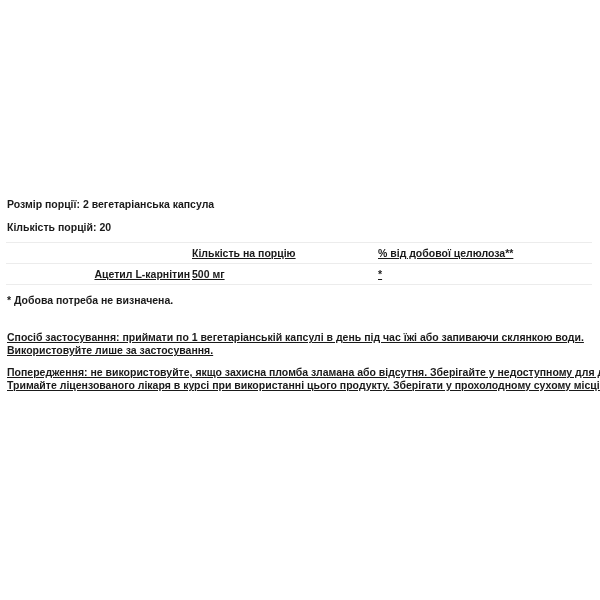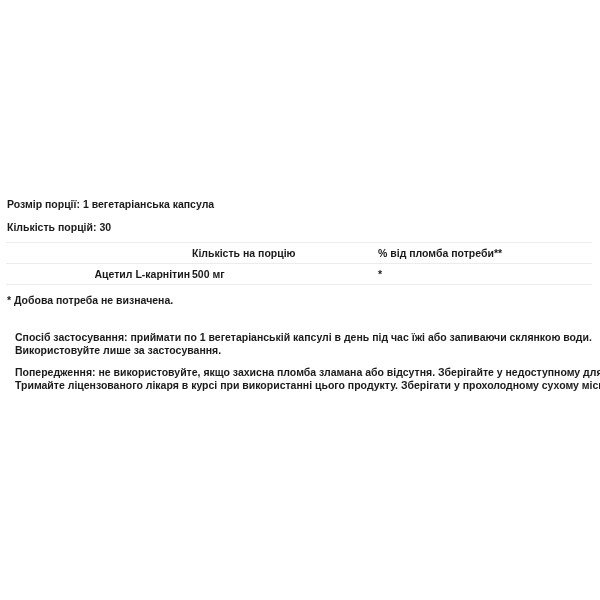--- a/index.html
+++ b/index.html
@@ -27,47 +27,48 @@
       line-height: 13px;
       margin: 0;
       white-space: nowrap;
     }
     .serving-size { margin-bottom: 10px; }
     .servings-count { margin-bottom: 8px; }
     table.facts {
       width: 586px;
       border-collapse: collapse;
       margin-left: -1px;
+      text-decoration: underline;
     }
     table.facts td {
       height: 20px;
       padding: 0 0 0 2px;
       vertical-align: middle;
       border-top: 1px solid #ececec;
       border-bottom: 1px solid #ececec;
       font-weight: bold;
     }
     table.facts td.c1 { width: 182px; text-align: right; }
     table.facts td.c2 { width: 184px; }
     .footnote { margin-top: 9px; margin-bottom: 24px; }
-    .para { line-height: 13px; margin: 0 0 9px 8px; white-space: nowrap; }
+    .para { line-height: 13px; margin: 0 0 9px 0; white-space: nowrap; text-decoration: underline; }
   </style>
 </head>
 <body>
 
 <div class="doc">
-  <p class="line serving-size">Розмір порції: 1 вегетаріанська капсула</p>
-  <p class="line servings-count">Кількість порцій: 30</p>
+  <p class="line serving-size">Розмір порції: 2 вегетаріанська капсула</p>
+  <p class="line servings-count">Кількість порцій: 20</p>
 
   <table class="facts">
     <tbody>
         <tr>
       <td class="c1"></td>
       <td class="c2">Кількість на порцію</td>
-      <td class="c3">% від пломба потреби**</td>
+      <td class="c3">% від добової целюлоза**</td>
     </tr>
     <tr>
       <td class="c1">Ацетил L-карнітин</td>
       <td class="c2">500 мг</td>
       <td class="c3">*</td>
     </tr>
   </tbody>
     </table>
 
   <p class="line footnote">* Добова потреба не визначена.</p>

